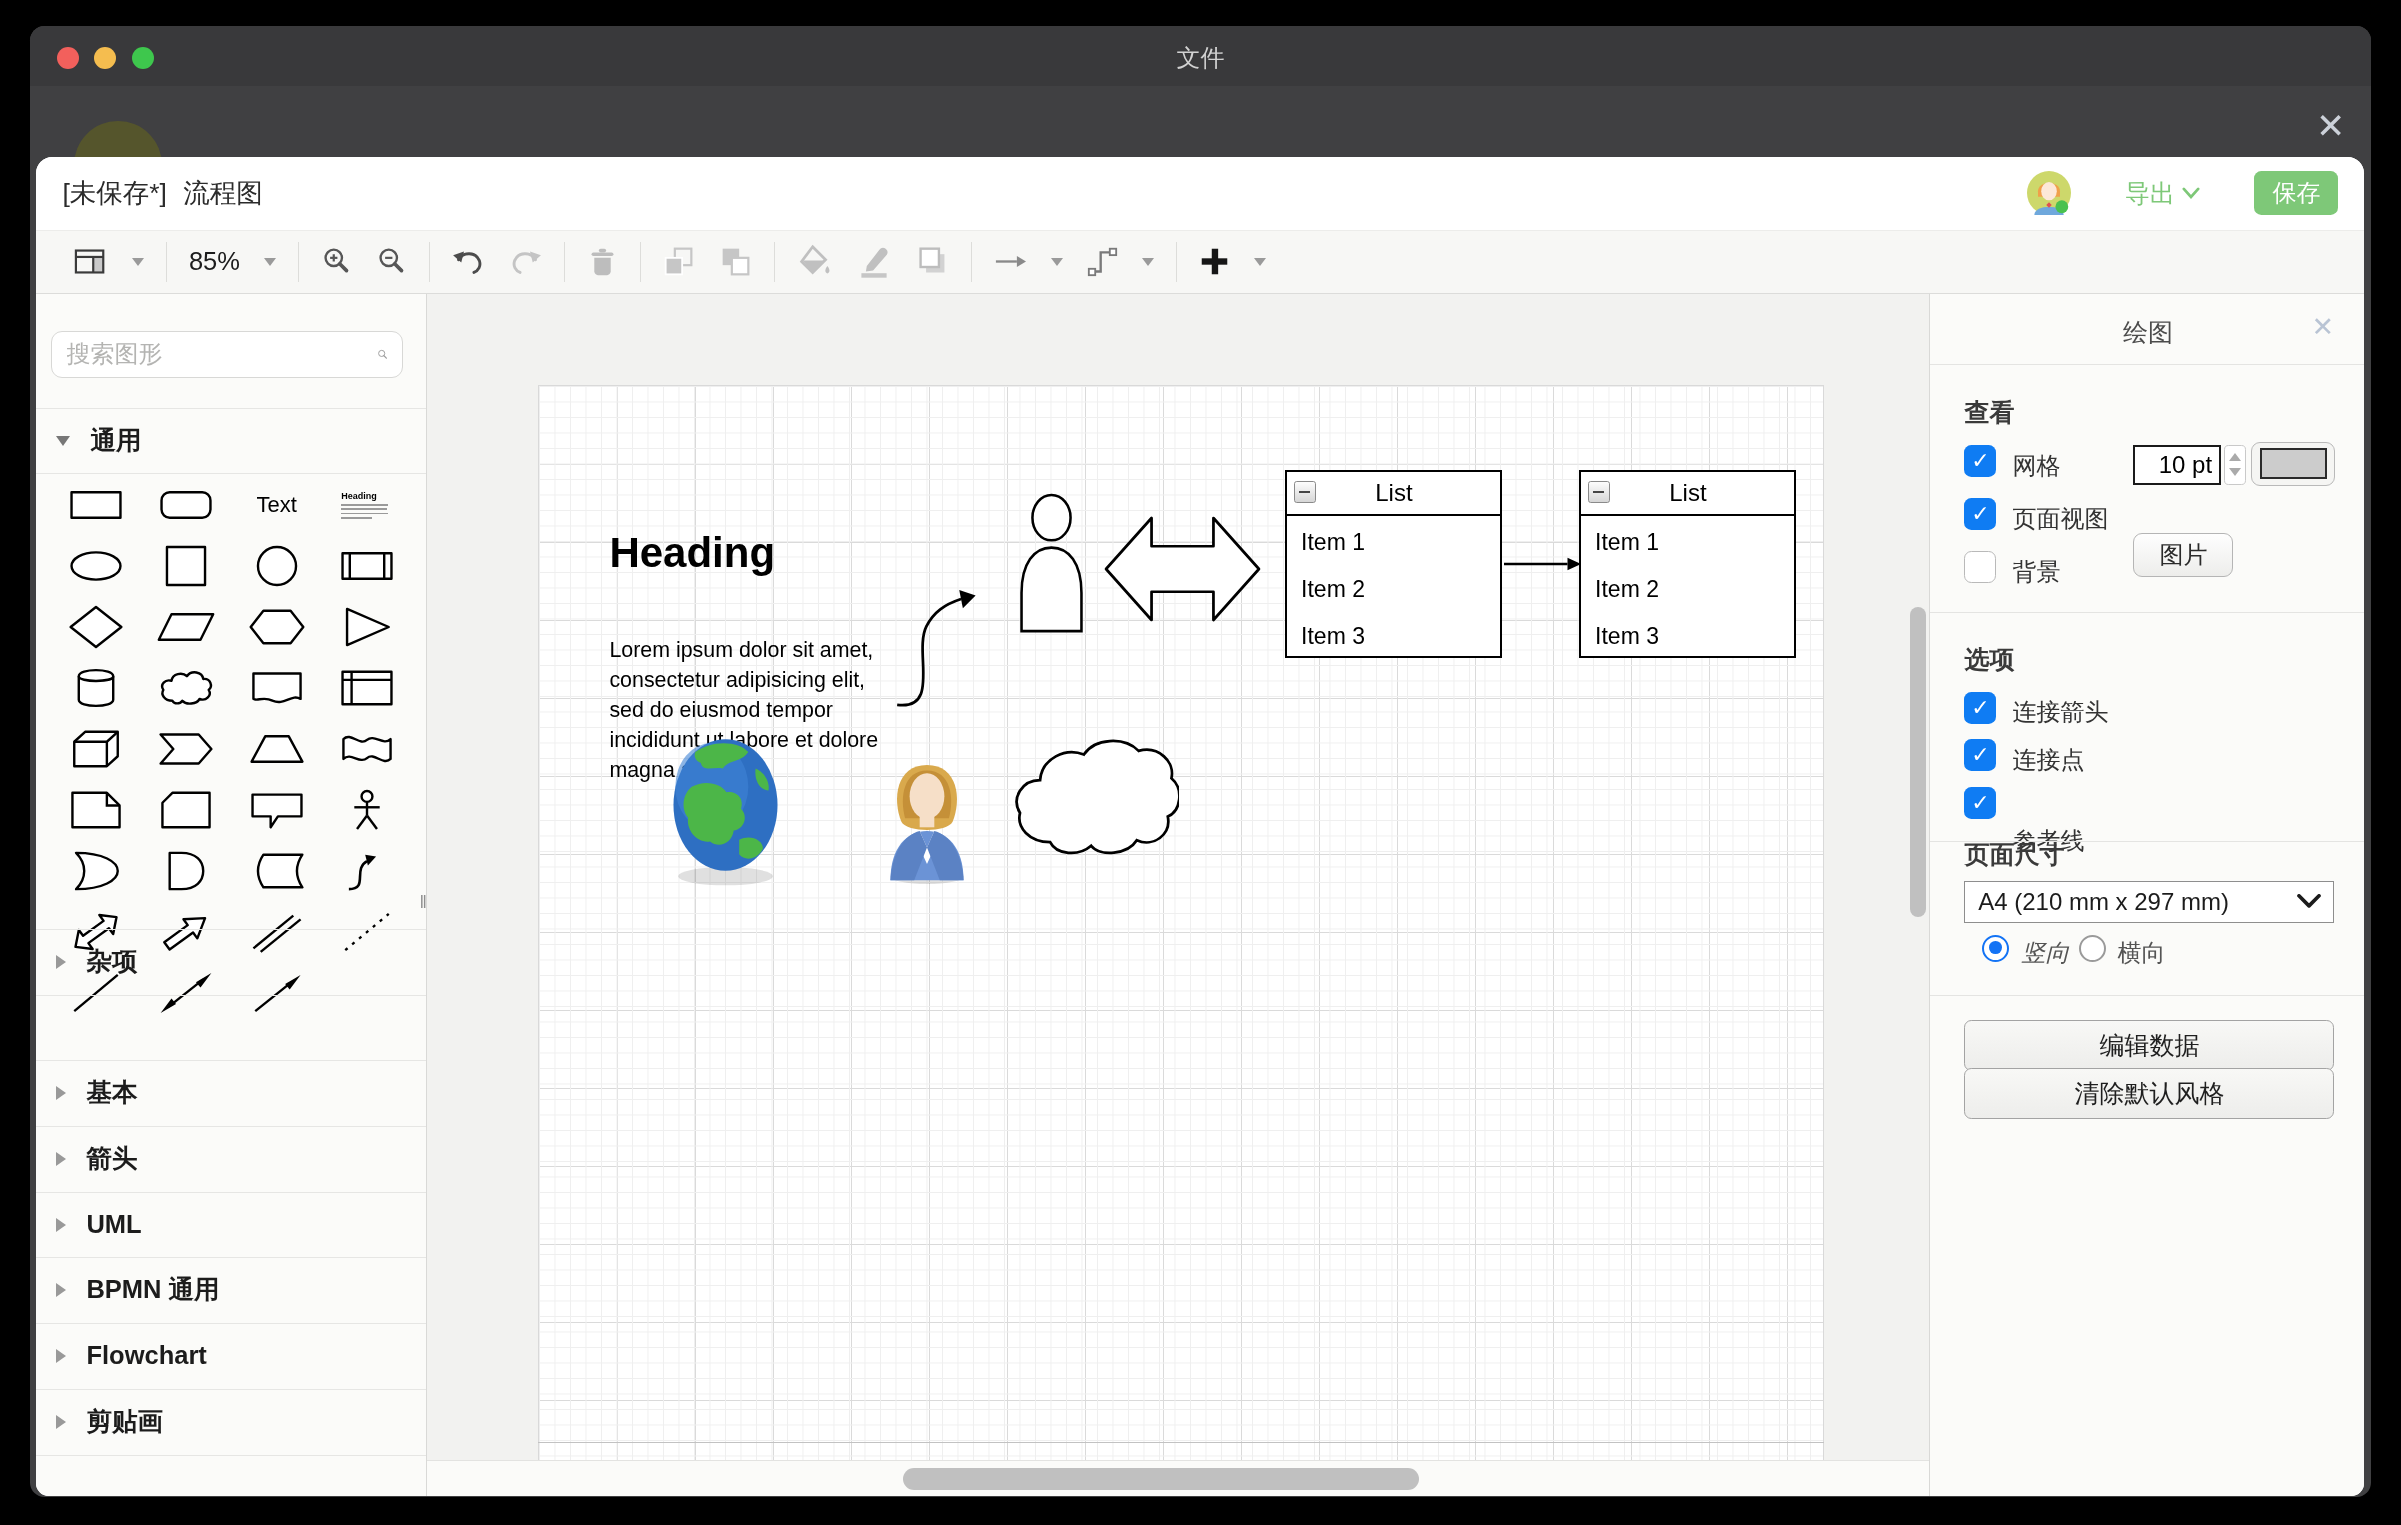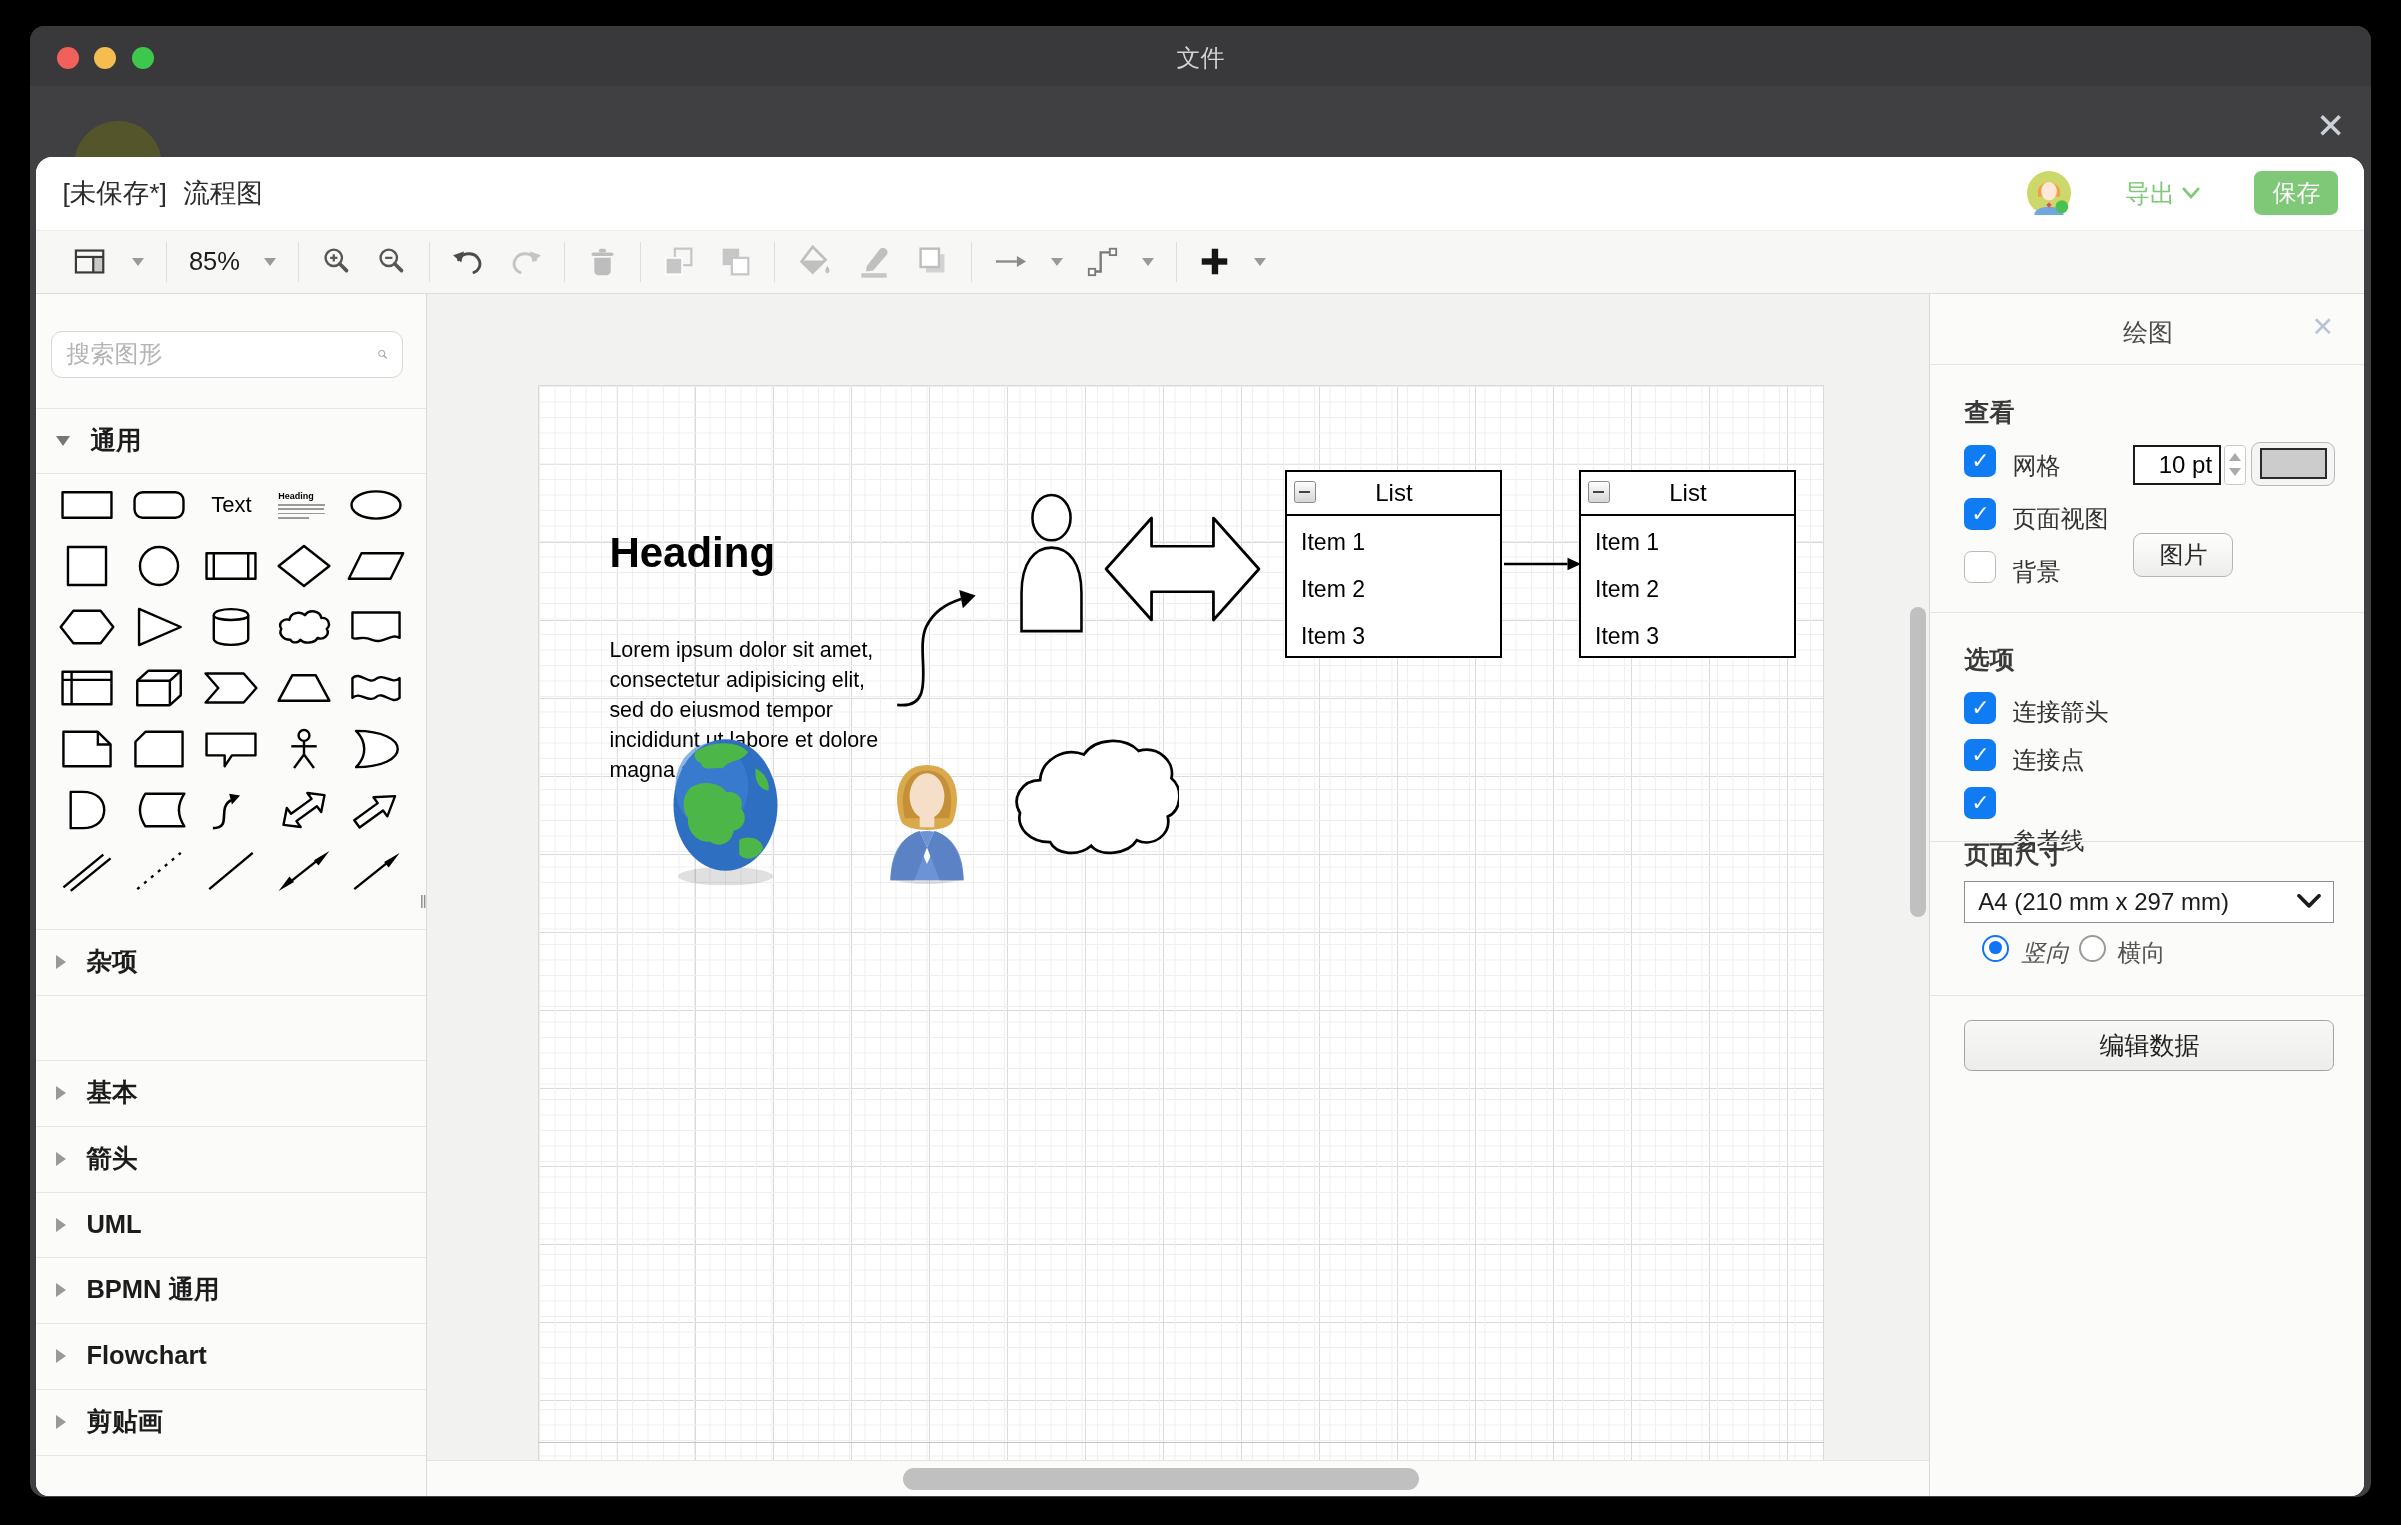--- a/index.html
+++ b/index.html
@@ -57,21 +57,21 @@
   #search-input::placeholder { color:#b4b4b2; }
   .sb-divider { left:0; width:391px; height:0.9px; background:#e6e6e4; }
   .section-row { left:0; width:391px; height:64px; display:flex; align-items:center; gap:20px;
                  padding-left:20px; cursor:pointer; }
   .section-row .label { font-size:25.5px; font-weight:600; color:#1c1c1c; }
   .tri-right { width:0; height:0; border-top:7.3px solid transparent; border-bottom:7.3px solid transparent;
                border-left:10px solid #999; }
   .tri-down { width:0; height:0; border-left:7.3px solid transparent; border-right:7.3px solid transparent;
               border-top:10px solid #777; }
   #shape-grid { left:14.6px; top:181px; width:361px; display:grid;
-                grid-template-columns:repeat(5,1fr); grid-auto-rows:61px; align-items:center;
+                grid-template-columns:repeat(4,1fr); grid-auto-rows:61px; align-items:center;
                 justify-items:center; }
   .sh { cursor:pointer; }
   .sh * { vector-effect:non-scaling-stroke; }
   .shape-stroke { stroke:#000; stroke-width:2.4; fill:#fff; stroke-linejoin:round; }
   #shape-text-cell { font-size:22px; color:#000; cursor:pointer; }
   #shape-heading-cell { width:51px; cursor:pointer; }
   #shape-heading-cell .hword { font-size:9px; font-weight:700; color:#000; display:block; }
   #shape-heading-cell .hbar { height:1.8px; background:#9a9a9a; margin-top:2.7px; }
   #sidebar-resize-handle { left:383px; top:598px; font-size:18px; color:#8f8f8f; cursor:ew-resize; }
 
@@ -616,17 +616,18 @@
         </div>
 
         <div class="radio sel abs" style="left:52px; top:641px;"></div>
         <div class="radio-label abs" style="left:91px; top:643px;font-style:italic;">竖向</div>
         <div class="radio unsel abs" style="left:146px; top:641px; left:149px;"></div>
         <div class="radio-label abs" style="left:187px; top:643px;">横向</div>
 
         <div class="p-divider abs" style="top:701px;"></div>
 
         <div class="panel-btn abs" style="top:726px;">编辑数据</div>
+        <div class="panel-btn abs" style="top:774px;">清除默认风格</div>
       </div>
     </div>
   </div>
 </div>
 
 
 </body></html>

